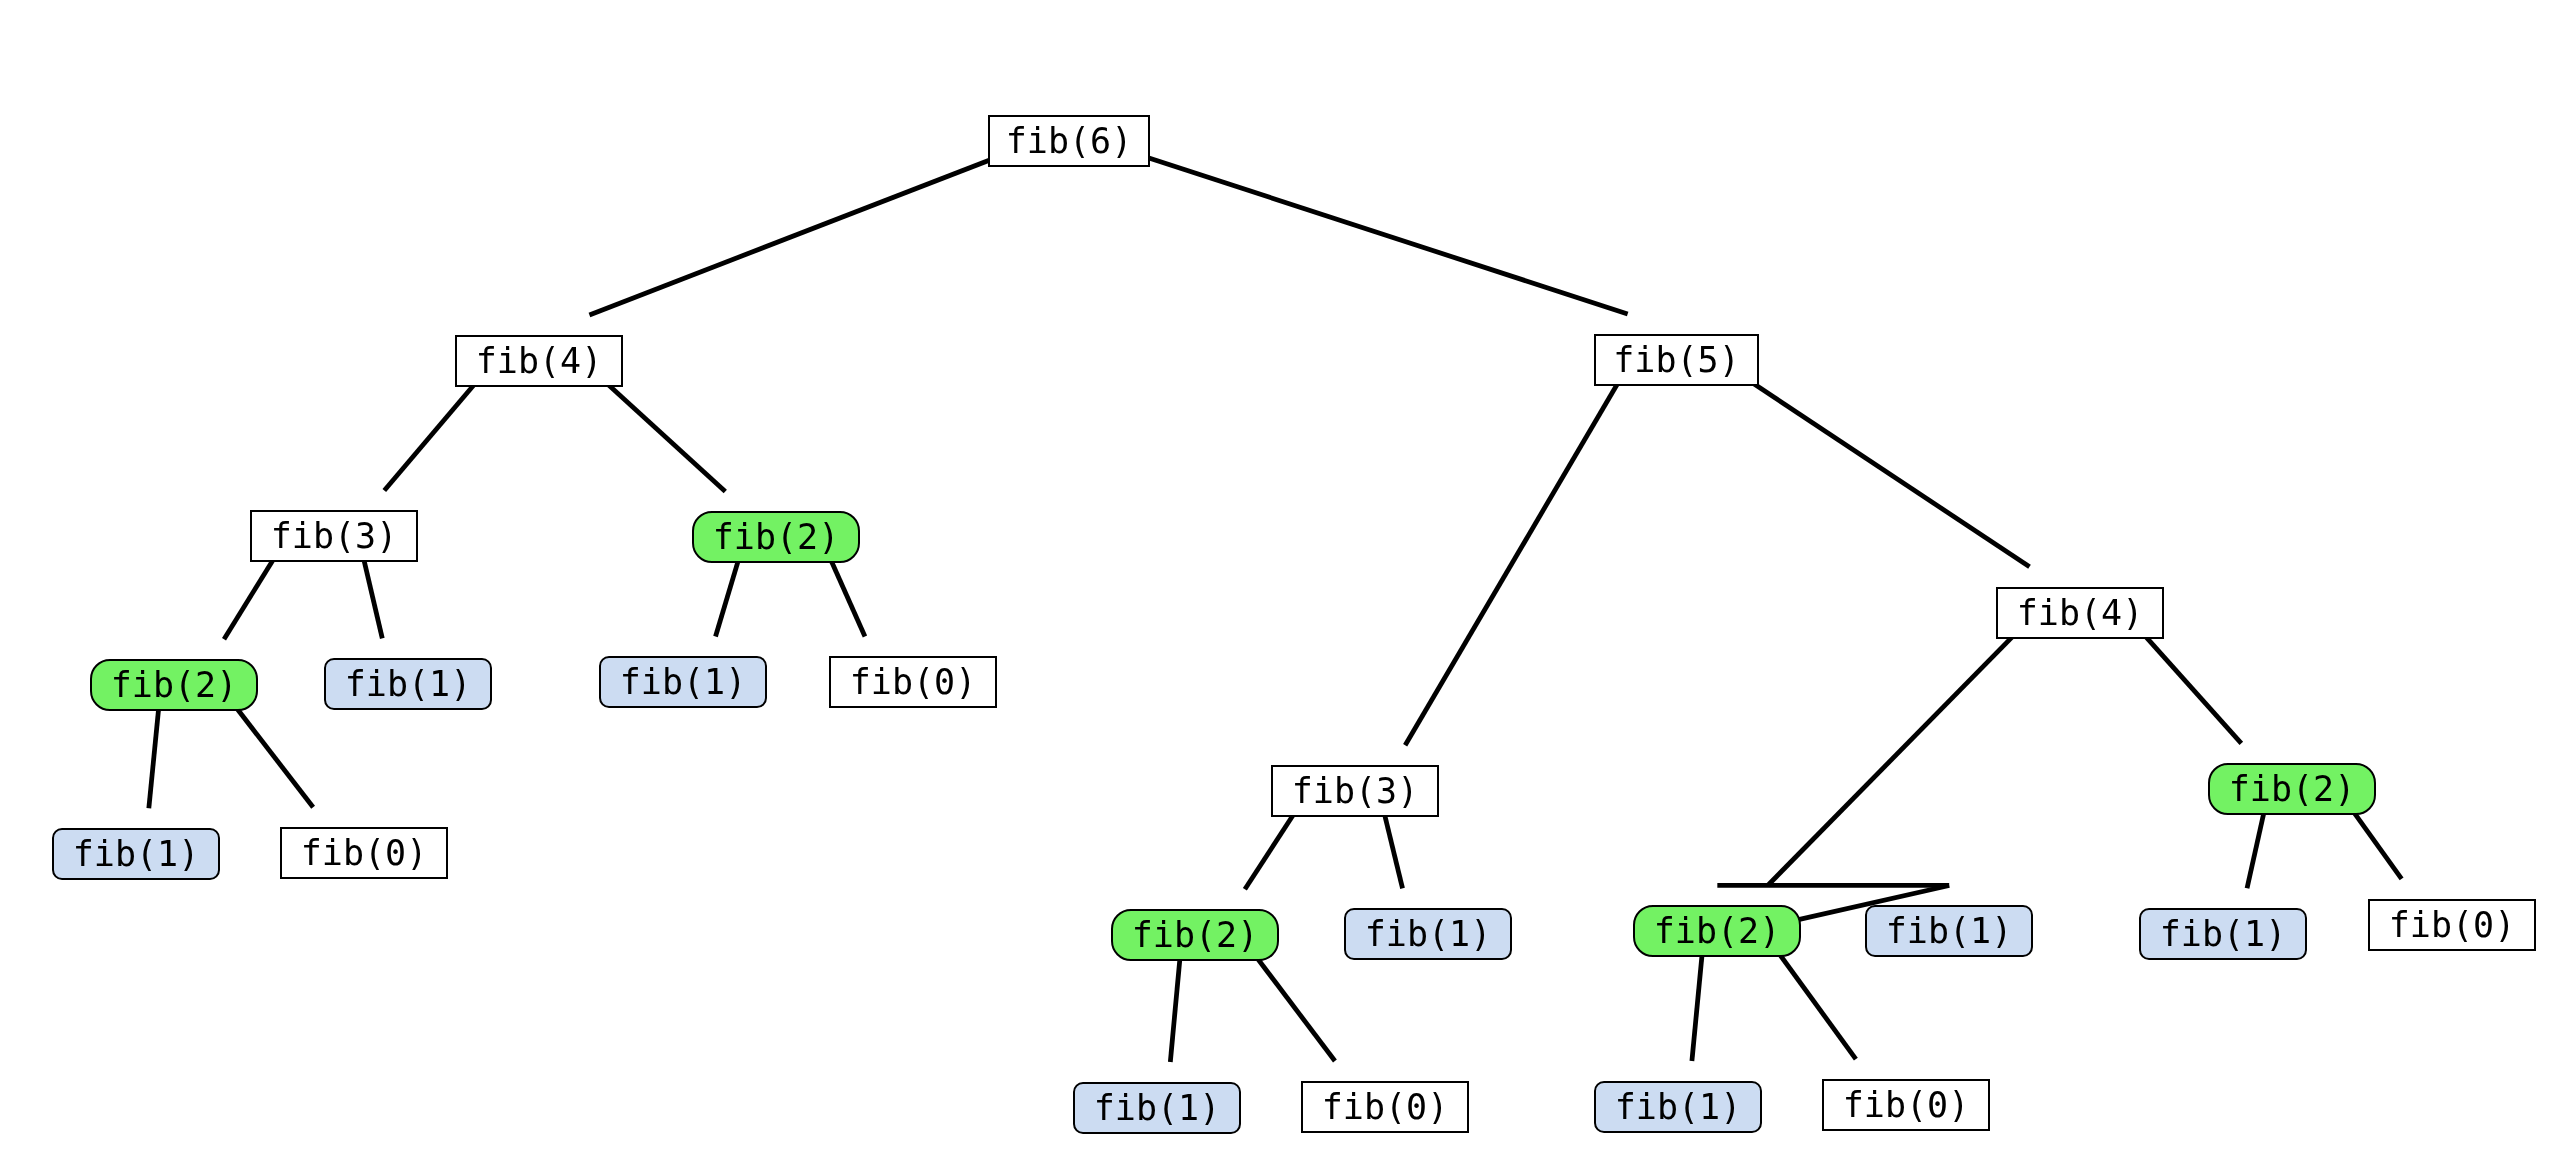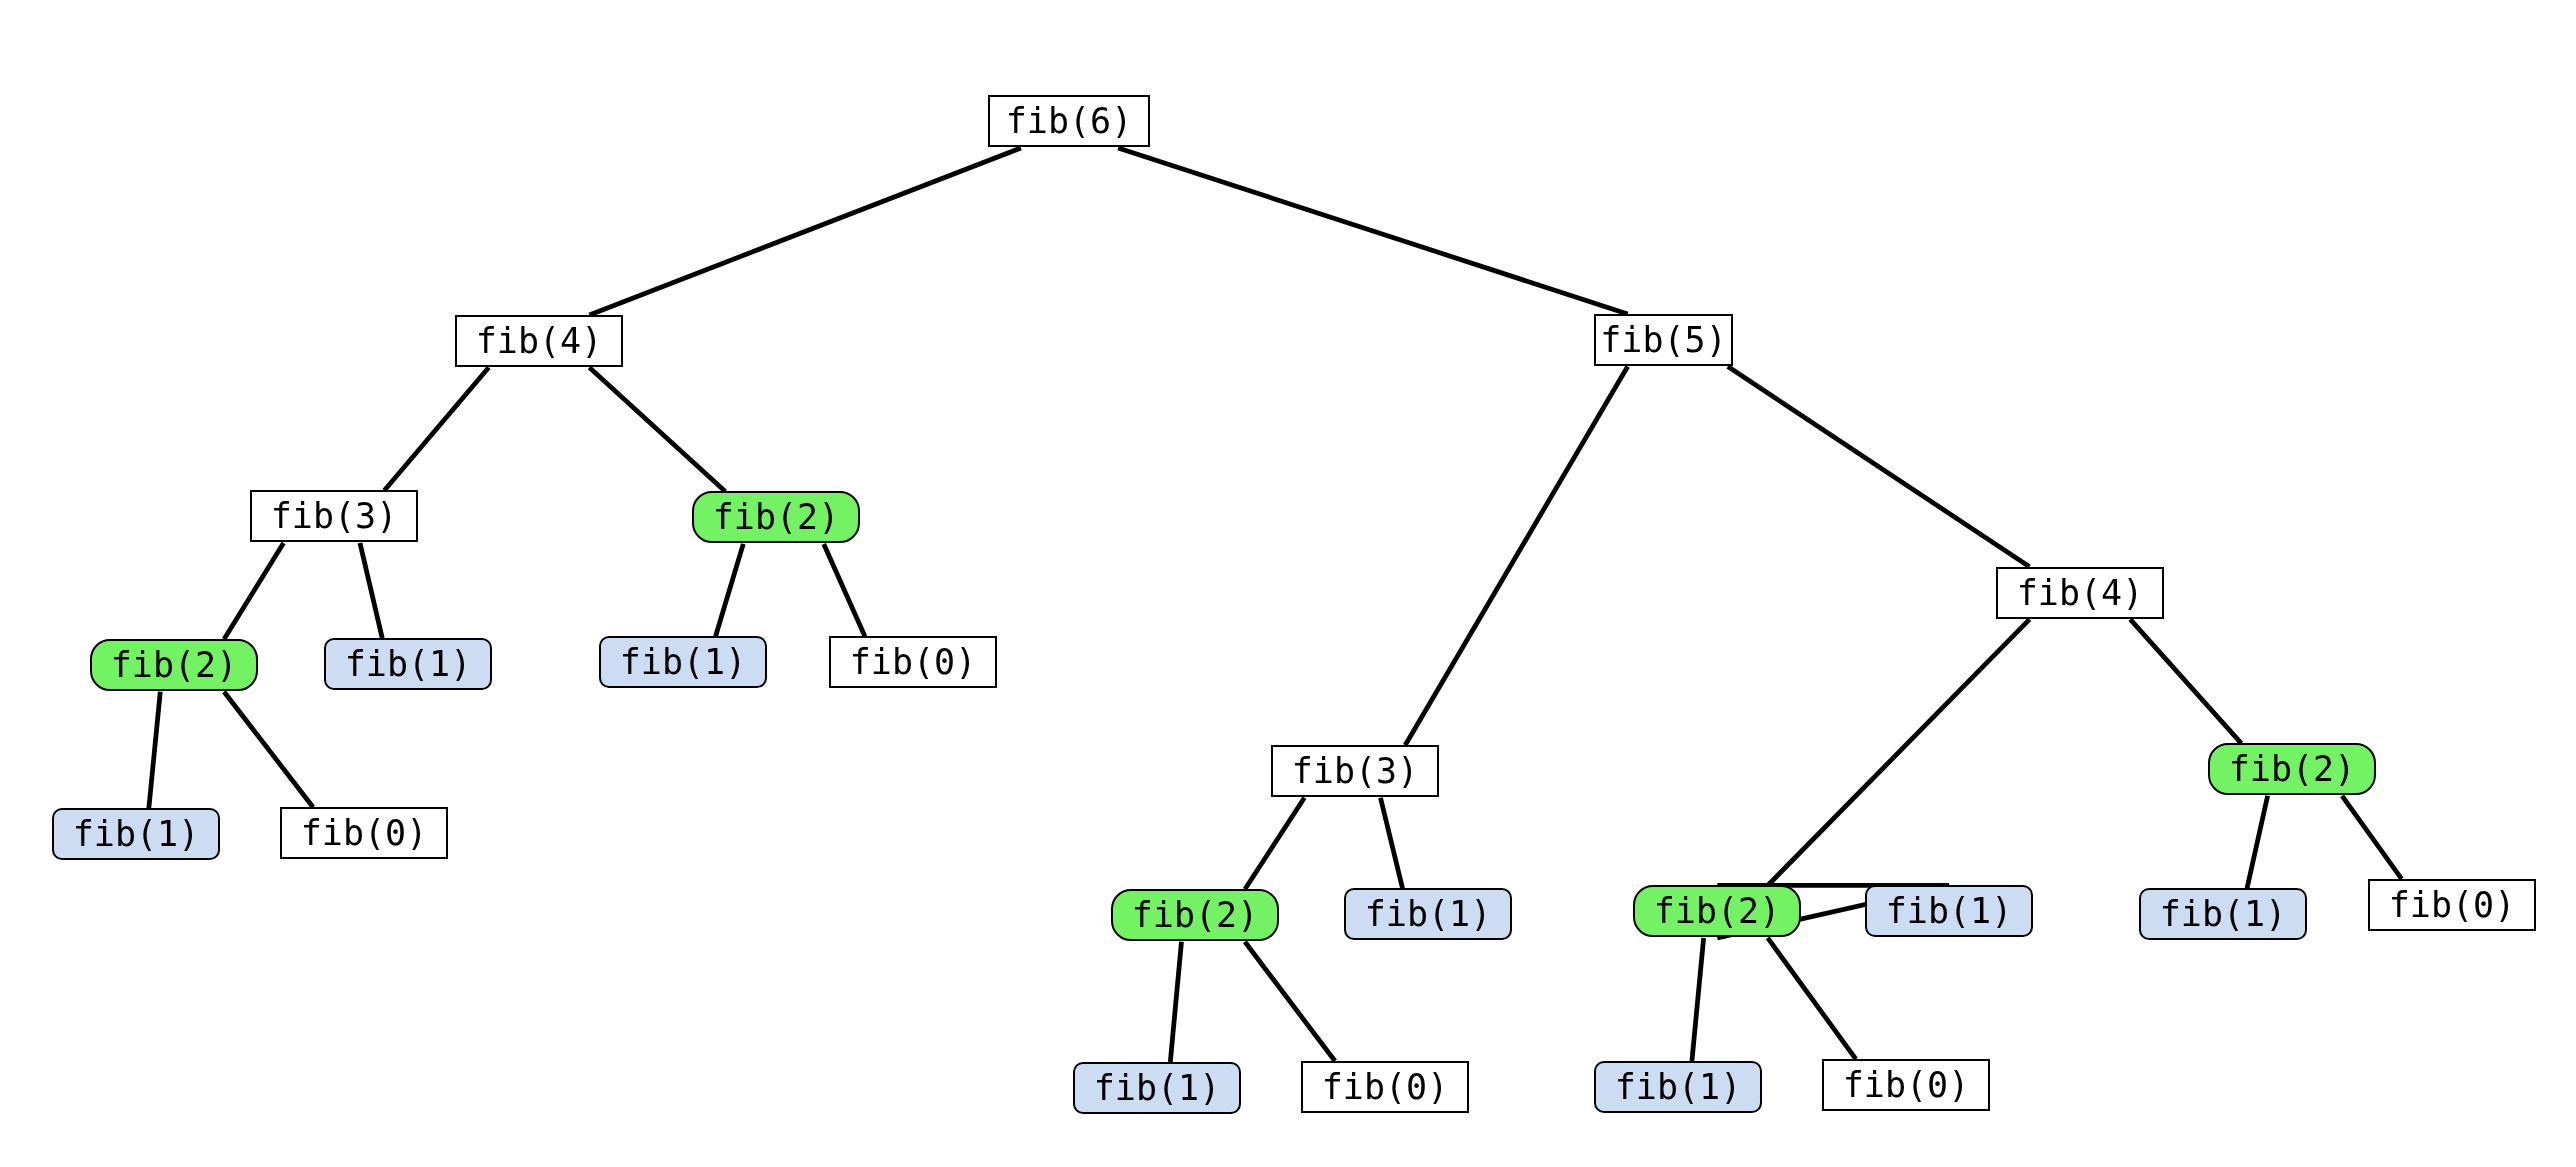--- a/index.html
+++ b/index.html
@@ -31,20 +31,21 @@
     display: flex;
     align-items: center;
     justify-content: center;
     font-family: "DejaVu Sans Mono", "Liberation Mono", monospace;
     font-size: 35px;
     line-height: 1;
     letter-spacing: 0px;
     color: #000000;
     white-space: nowrap;
     z-index: 5;
+    margin-top: 20px;
   }
   .node.memo-hit { background: #73f263; border-radius: 20px; }
   .node.base-case { background: #ccdcf2; border-radius: 10px; }
   .node.plain { background: #ffffff; }
 </style>
 </head>
 <body>
 
 <div id="canvas">
   <svg id="edge-layer" viewBox="0 0 2700 1224" xmlns="http://www.w3.org/2000/svg">
@@ -73,21 +74,21 @@
       <line x1="1800" y1="983" x2="2043" y2="928" stroke="#000000" stroke-width="5" stroke-linecap="butt"></line>
       <line x1="1800" y1="928" x2="2043" y2="928" stroke="#000000" stroke-width="5" stroke-linecap="butt"></line>
     </svg>
   <div id="node-layer">
       <div class="node plain" style="left: 988px; top: 95px; width: 162px; height: 52px;">
         <span>fib(6)</span>
       </div>
       <div class="node plain" style="left: 455px; top: 315px; width: 168px; height: 52px;">
         <span>fib(4)</span>
       </div>
-      <div class="node plain" style="left: 1594px; top: 314px; width: 139px; height: 52px;">
+      <div class="node plain" style="left: 1594px; top: 314px; width: 165px; height: 52px;">
         <span>fib(5)</span>
       </div>
       <div class="node plain" style="left: 250px; top: 490px; width: 168px; height: 52px;">
         <span>fib(3)</span>
       </div>
       <div class="node memo-hit" style="left: 692px; top: 491px; width: 168px; height: 52px;">
         <span>fib(2)</span>
       </div>
       <div class="node plain" style="left: 1271px; top: 745px; width: 168px; height: 52px;">
         <span>fib(3)</span>

